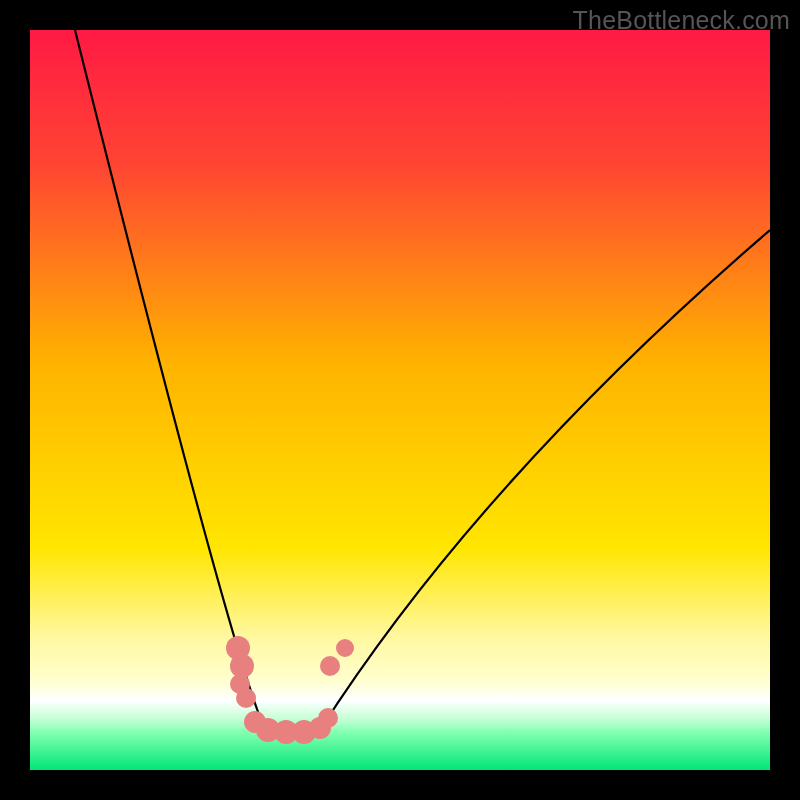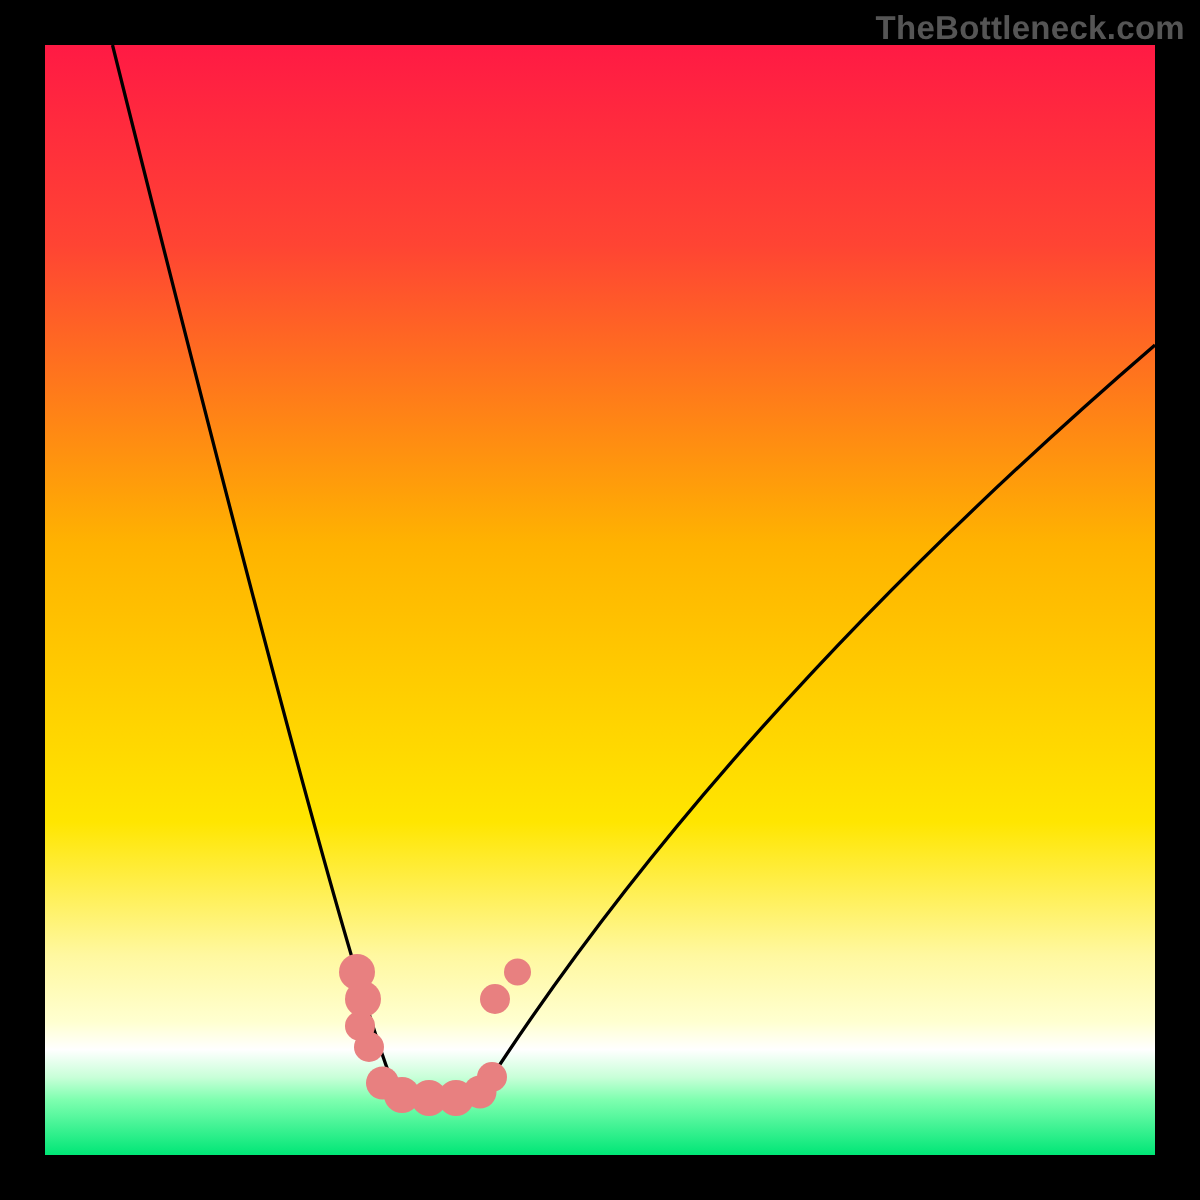--- a/index.html
+++ b/index.html
@@ -17,22 +17,22 @@
     top: 30px;
     width: 740px;
     height: 740px;
     overflow: hidden;
   }
   .watermark {
     position: absolute;
     top: 6px;
     right: 10px;
     color: #555;
-    font-size: 22px;
-    font-weight: 700;
+    font-size: 25px;
+    font-weight: 400;
     letter-spacing: 0.2px;
     z-index: 10;
   }
 </style>
 </head>
 <body>
 
 <div class="watermark">TheBottleneck.com</div>
 
 <div class="frame">

